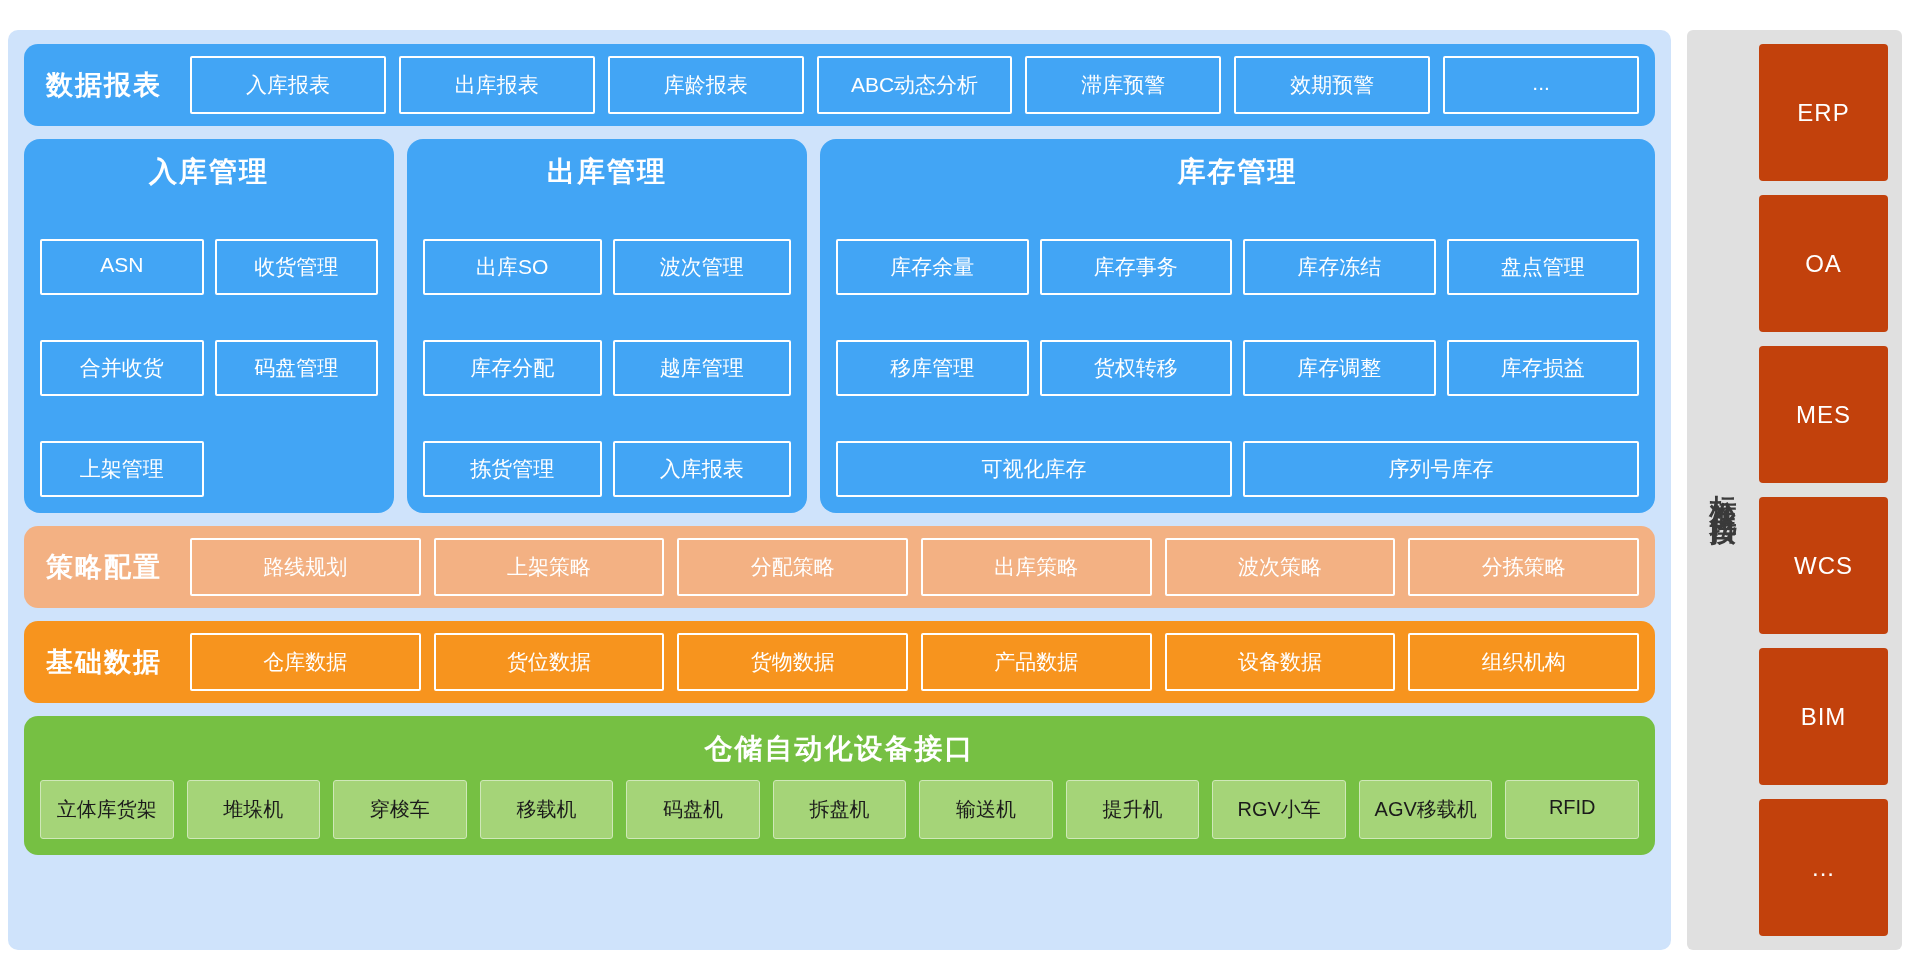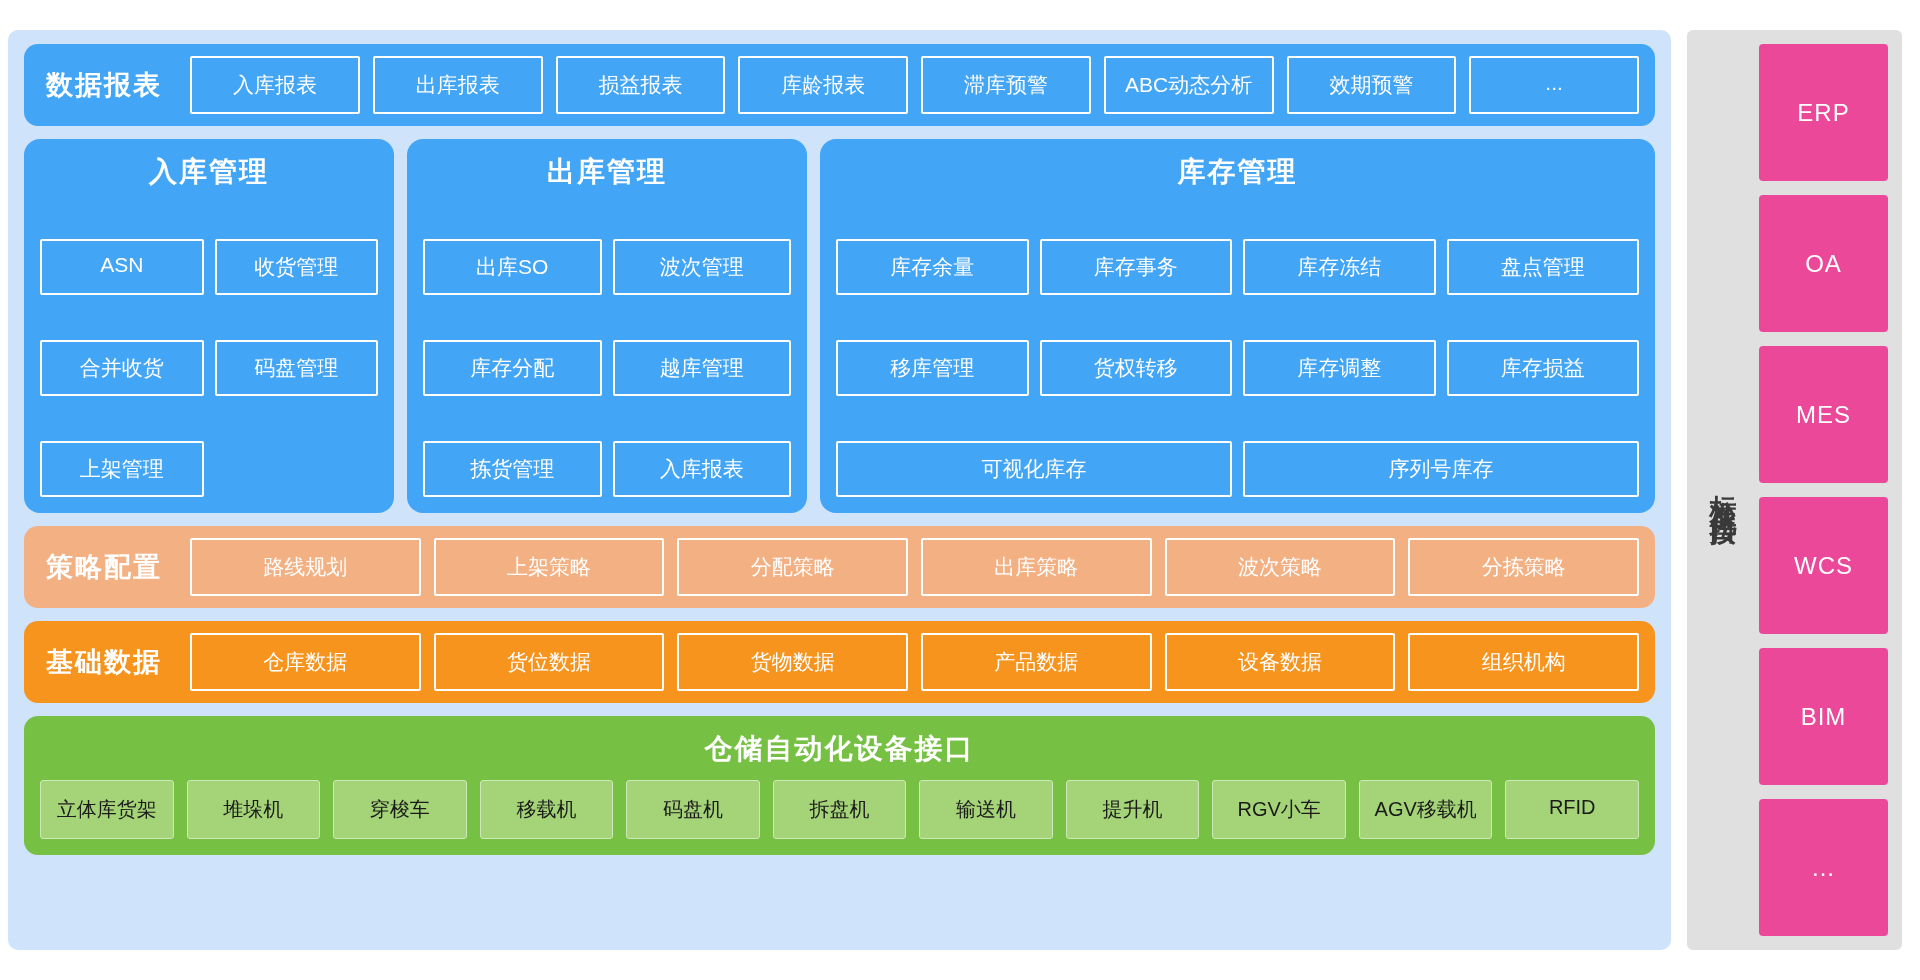--- a/index.html
+++ b/index.html
@@ -149,21 +149,21 @@
   }
   .iface-list {
     flex: 1 1 auto;
     display: flex;
     flex-direction: column;
     gap: 14px;
     height: 100%;
   }
   .ichip {
     flex: 1 1 0;
-    background: #ec4899;
+    background: #c2410c;
     color: #ffffff;
     border-radius: 4px;
     display: flex;
     align-items: center;
     justify-content: center;
     font-size: 24px;
     letter-spacing: 1px;
   }
 </style>
 </head>
@@ -171,24 +171,23 @@
 
 <div class="page">
 
   <div class="arch">
 
     <div class="band band-blue">
       <div class="band-title">数据报表</div>
       <div class="chip-row">
         <div class="chip">入库报表</div>
         <div class="chip">出库报表</div>
-        <div class="chip">损益报表</div>
         <div class="chip">库龄报表</div>
+        <div class="chip">ABC动态分析</div>
         <div class="chip">滞库预警</div>
-        <div class="chip">ABC动态分析</div>
         <div class="chip">效期预警</div>
         <div class="chip">...</div>
       </div>
     </div>
 
     <div class="panels">
 
       <div class="panel panel-in">
         <div class="panel-title">入库管理</div>
         <div class="prow">

